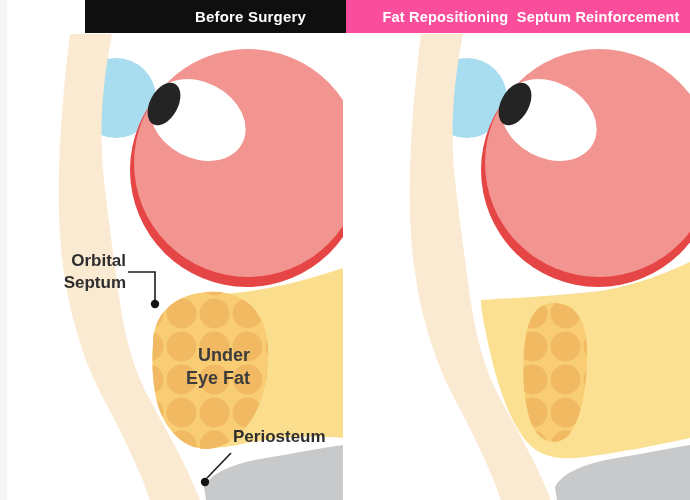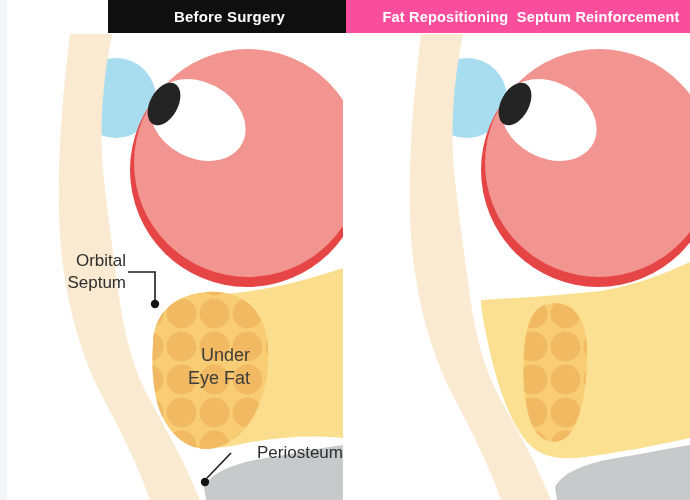--- a/index.html
+++ b/index.html
@@ -1,28 +1,28 @@
 <!DOCTYPE html>
 <html><head>
 <meta charset="utf-8">
 <style>
   html,body{margin:0;padding:0;background:#fff;}
   .canvas{position:relative;width:690px;height:500px;background:#ffffff;overflow:hidden;
           font-family:"Liberation Sans",sans-serif;}
   .edge-strip{position:absolute;left:0;top:0;width:7px;height:500px;background:#f4f5f6;}
   .hdr{position:absolute;top:0;height:33px;display:flex;align-items:center;justify-content:center;
        color:#ffffff;font-weight:700;font-size:15px;letter-spacing:.2px;}
-  .hdr-before{left:108px;width:243px;background:#0f0f0f;}
+  .hdr-before{left:85px;width:243px;background:#0f0f0f;padding-left:44px;}
   .hdr-after{left:346px;width:370px;background:#FA4E9D;font-size:14.5px;white-space:pre;}
   .svg-left{position:absolute;left:0;top:0;}
   .svg-right{position:absolute;left:351px;top:0;}
-  .lbl{position:absolute;color:#2e2e2e;font-size:17px;line-height:22px;font-weight:400;}
+  .lbl{position:absolute;color:#2e2e2e;font-size:17px;line-height:22px;font-weight:700;}
   .lbl-septum{left:42px;top:250px;width:84px;text-align:right;}
   .lbl-fat{left:180px;top:344px;width:70px;text-align:right;font-size:18px;line-height:23px;color:#3c3c3c;}
-  .lbl-perio{left:233px;top:442px;margin-left:24px;}
+  .lbl-perio{left:233px;top:426px;}
 </style>
 </head>
 <body>
 
 <div class="canvas">
 
   <div class="edge-strip"></div>
 
   <svg class="svg-left" width="343" height="500" viewBox="0 0 343 500" xmlns="http://www.w3.org/2000/svg">
     <defs>

